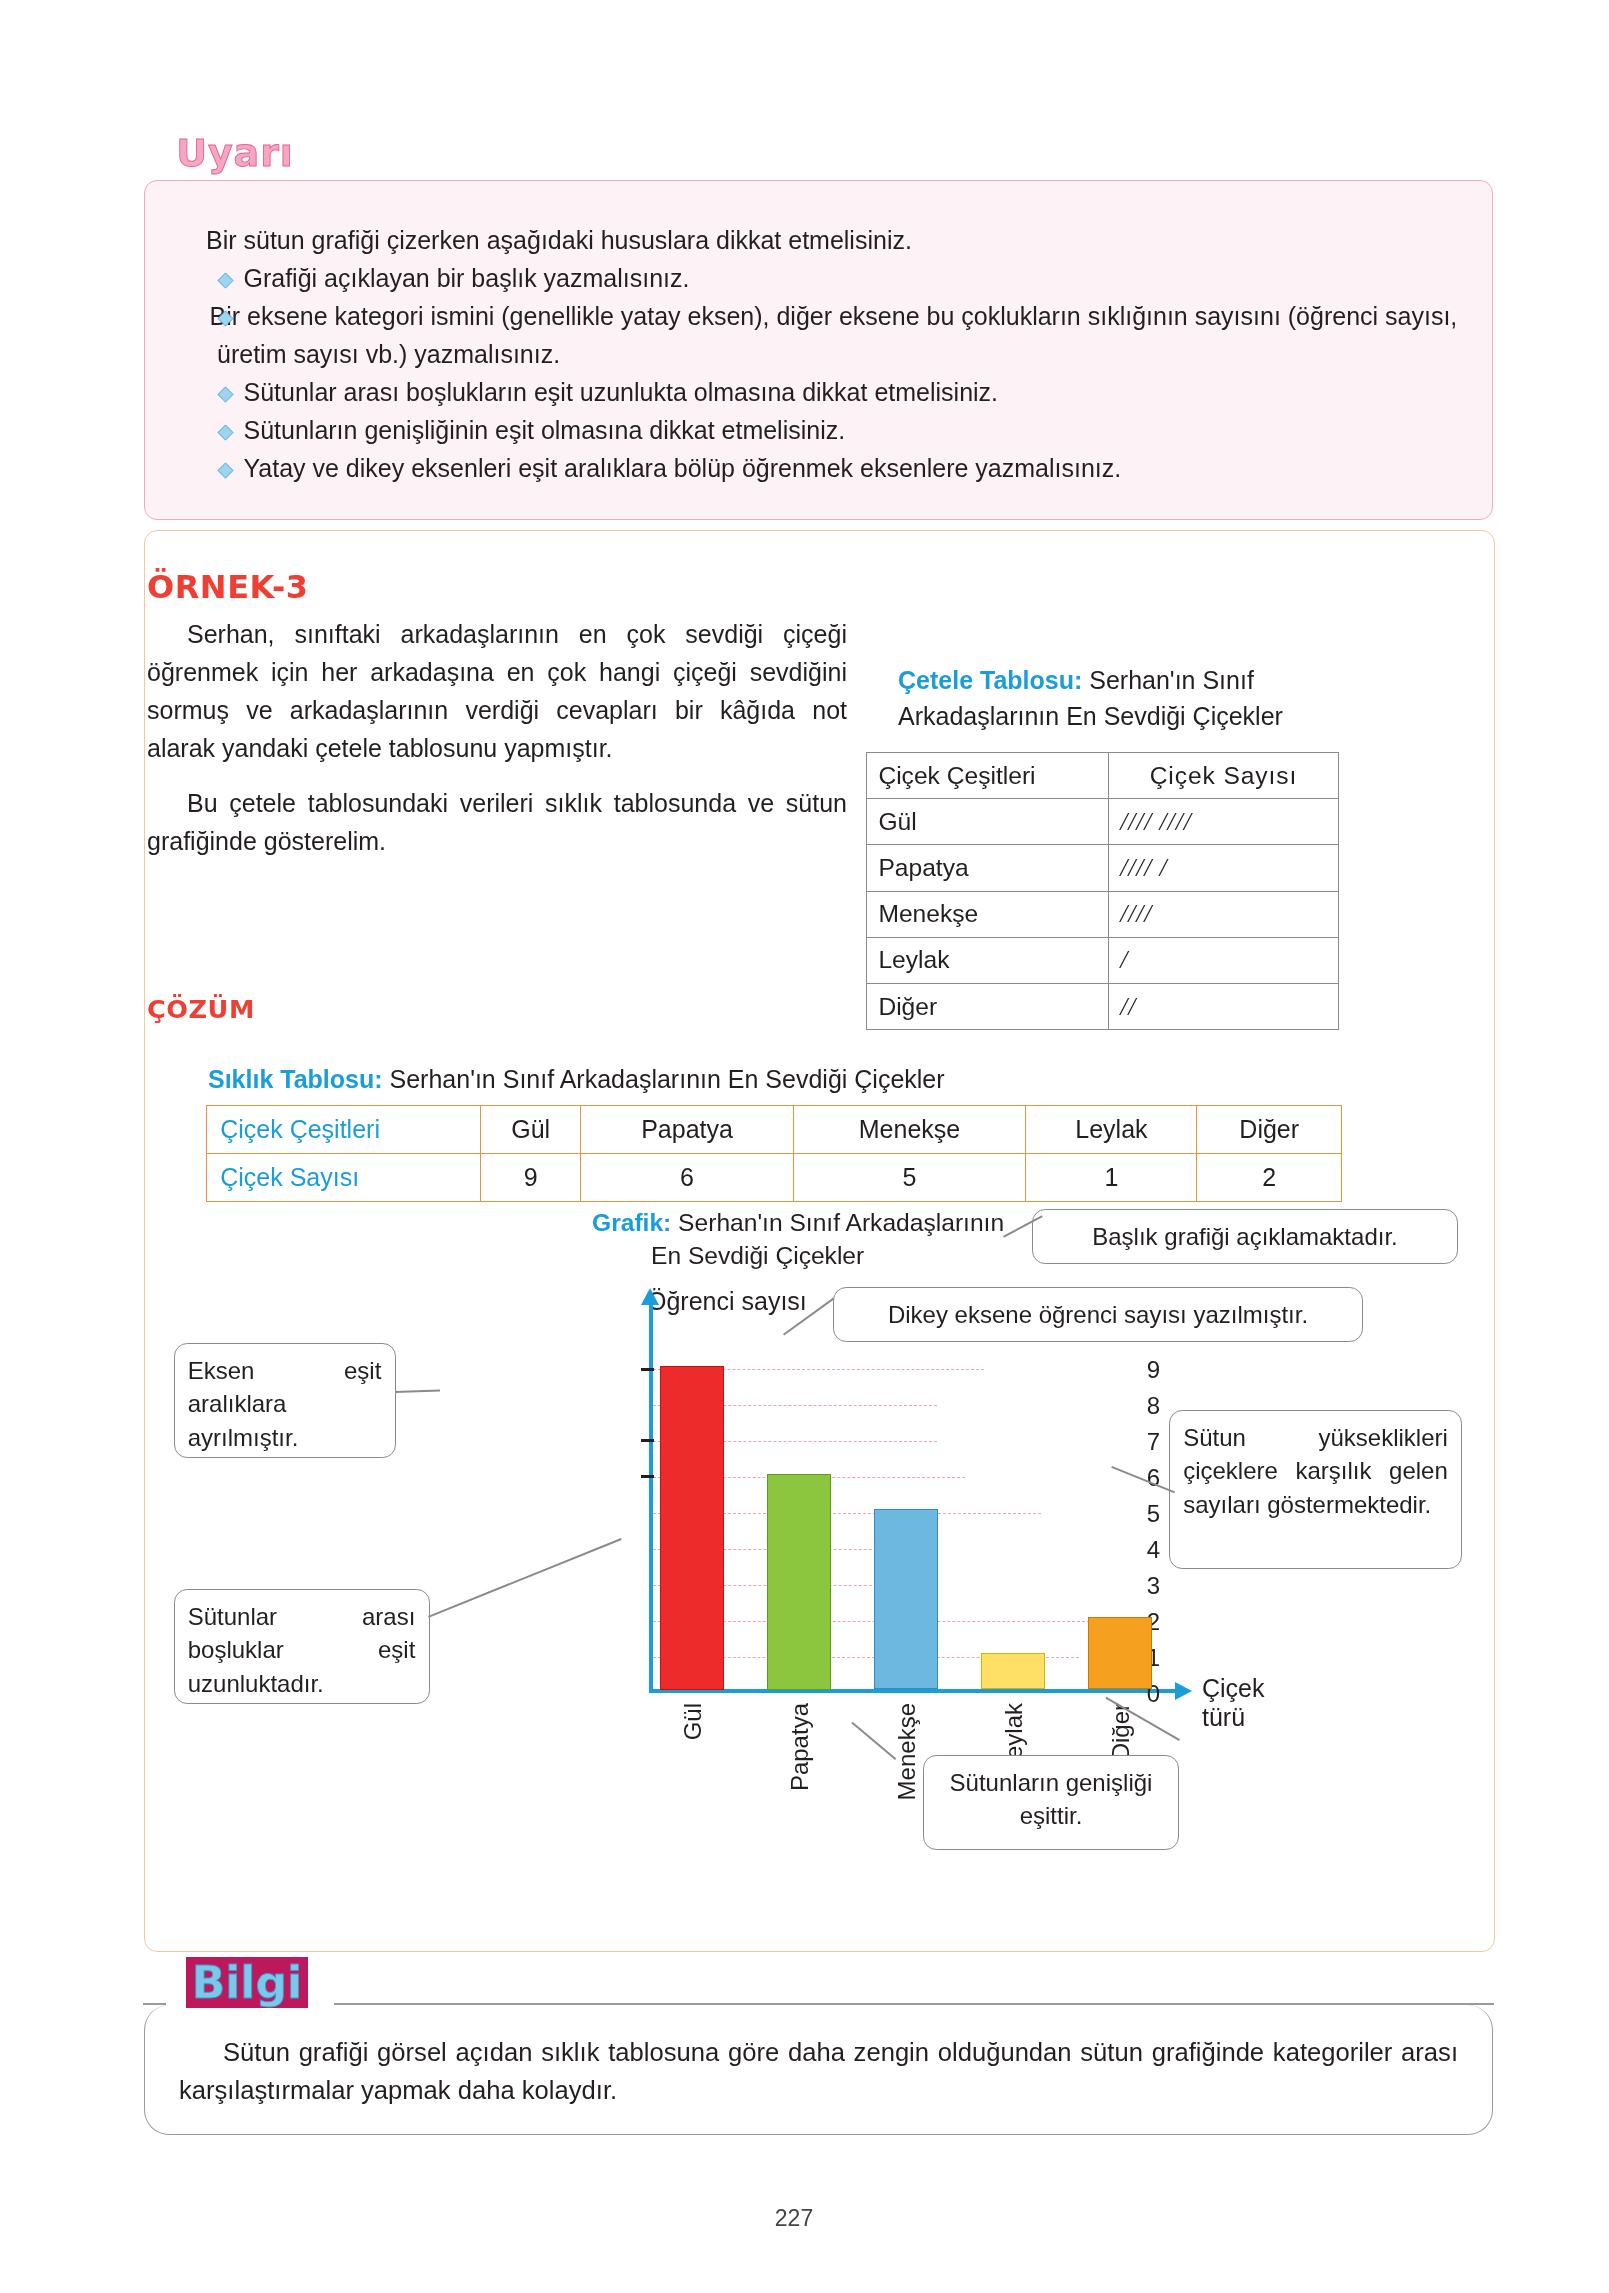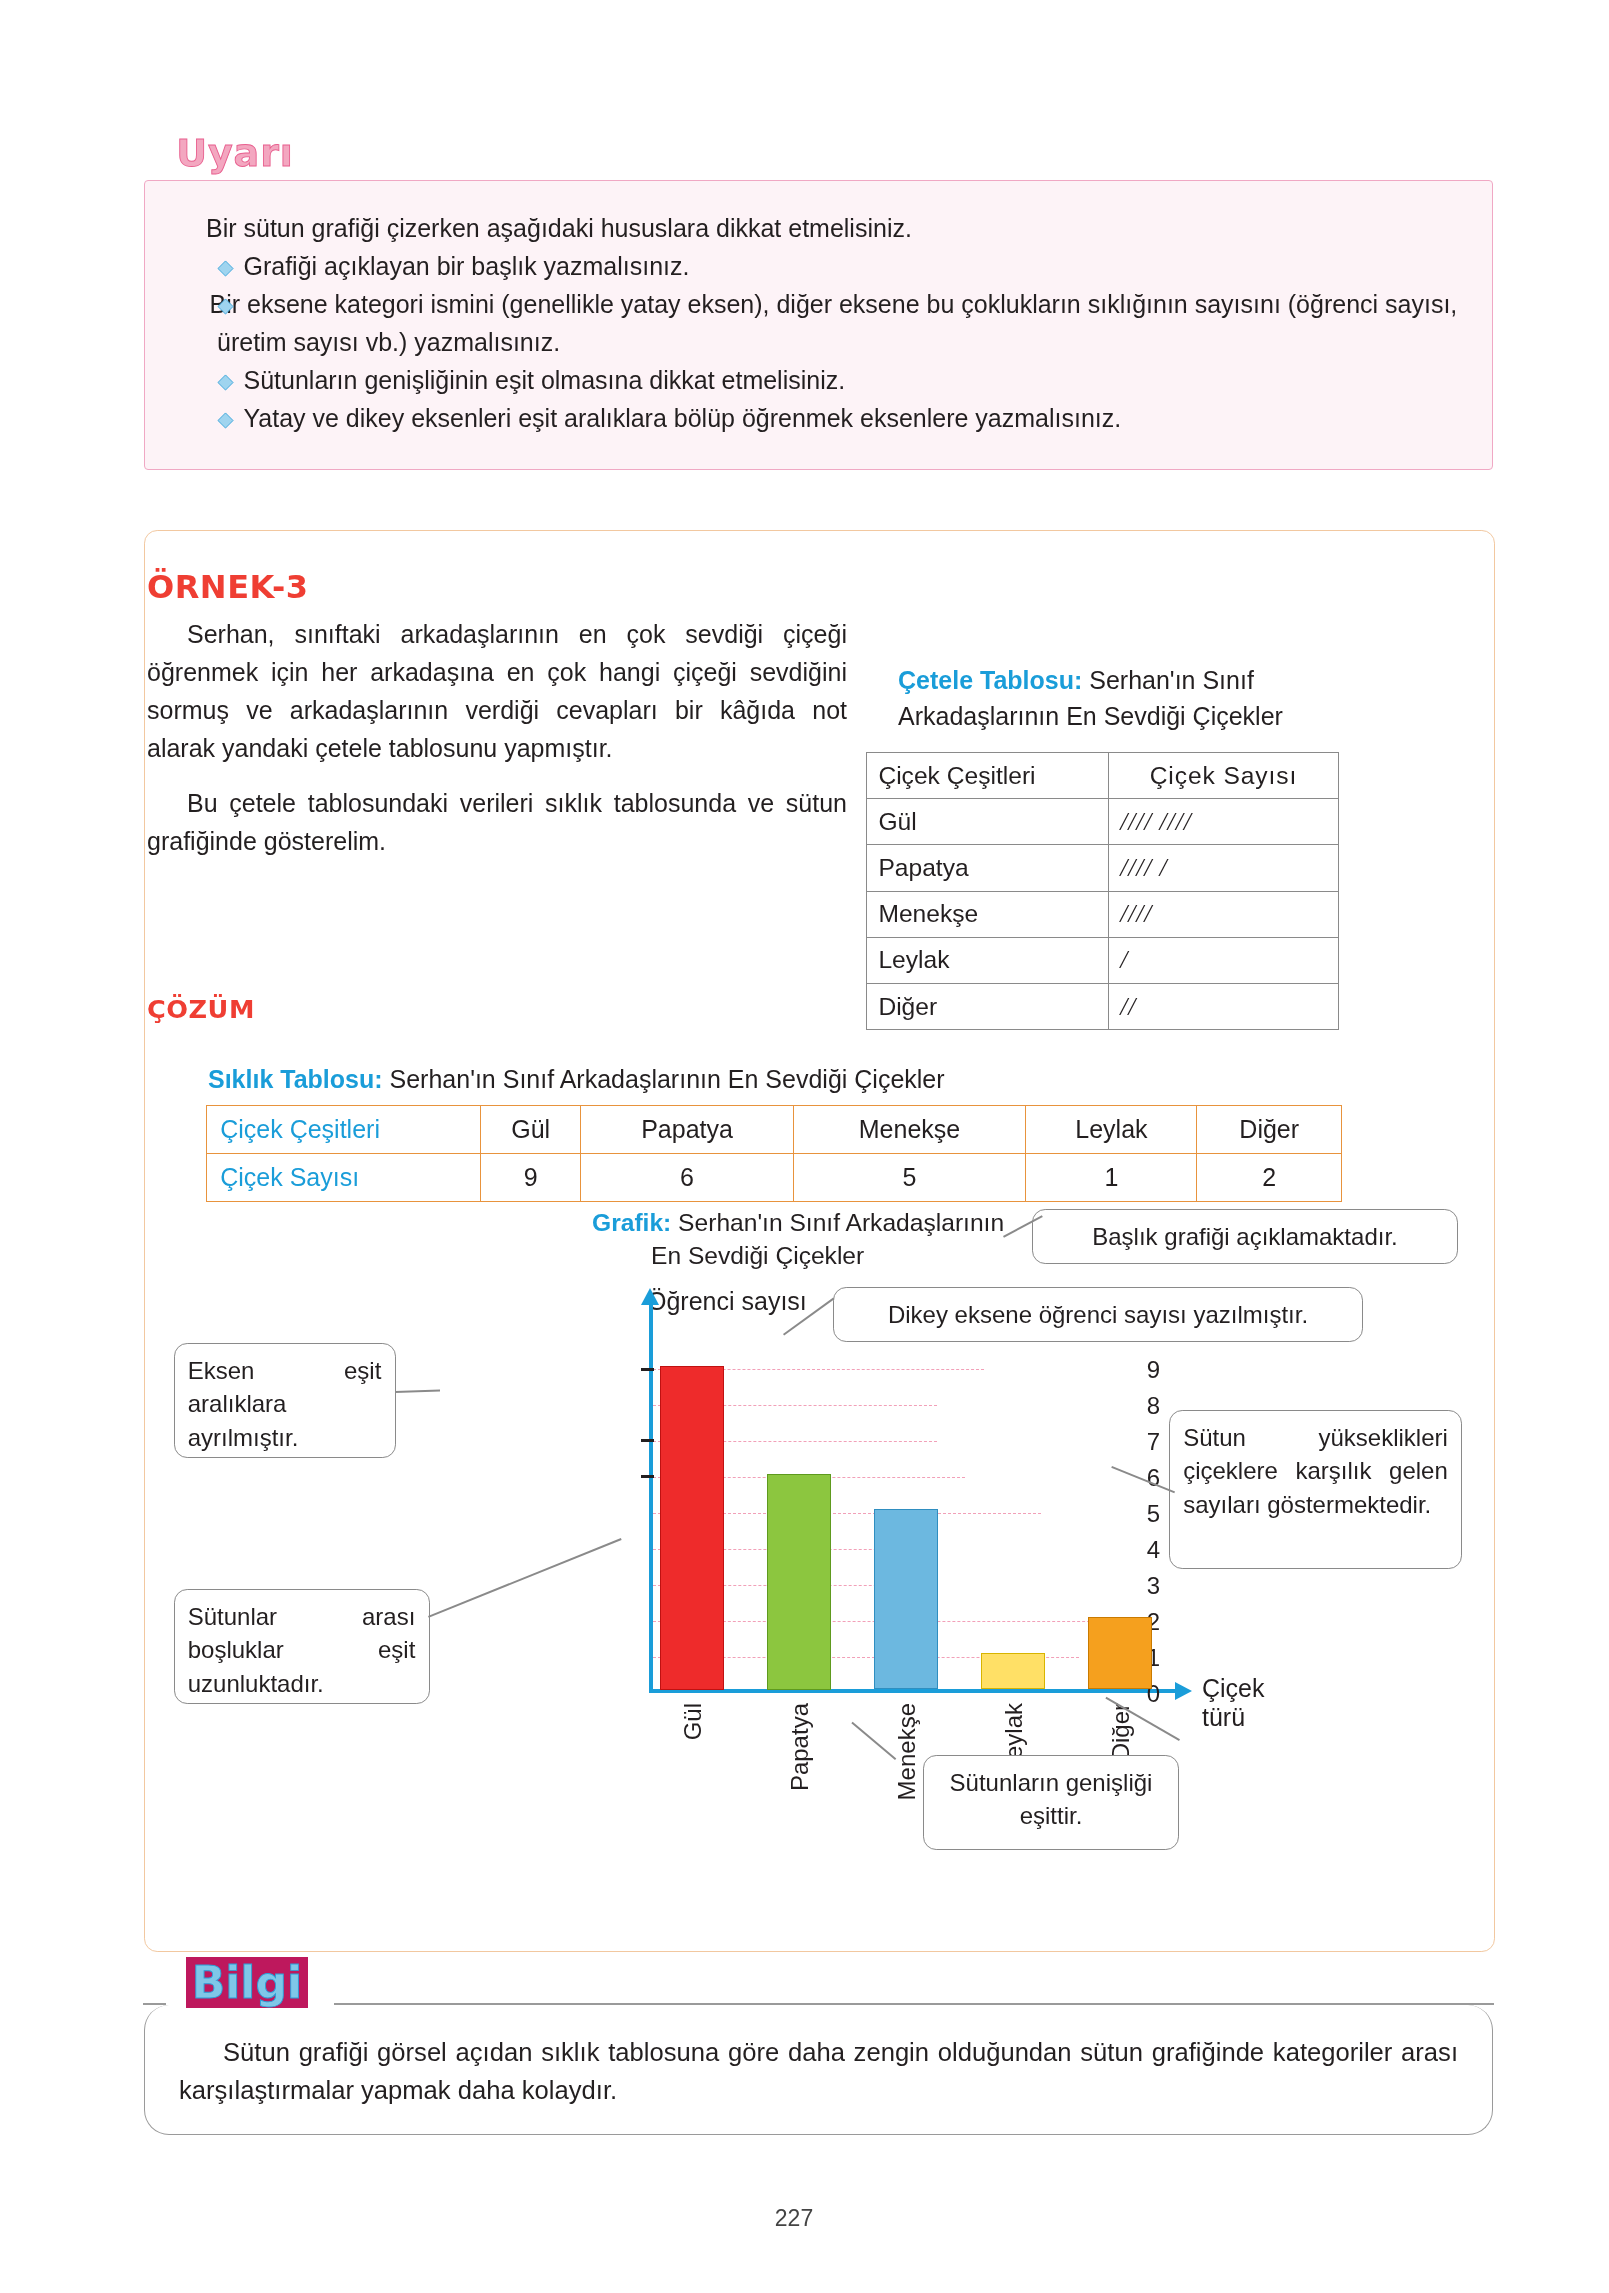--- a/index.html
+++ b/index.html
@@ -18,23 +18,23 @@
   .uyari-title{
     position:absolute;left:26.5px;top:-28px;
     font-family:"DejaVu Sans", sans-serif;
     font-size:38px;font-weight:bold;color:#f3a7c0;
     letter-spacing:0.9px;
     -webkit-text-stroke:0.9px #e8608f;
     z-index:5;
     background:#fff;padding:0 5.7px;
   }
   .uyari-box{
-    border:1.9px solid #f0a8c4;border-radius:4px;
+    border:1.9px solid #f0a8c4;border-radius:13px;
     background:#fdf3f7;
-    padding:28px 28px 32px 38px;
+    padding:40px 28px 32px 38px;
     box-sizing:border-box;
     margin-top:21px;
   }
   .uyari-box .line{
     font-size:25px;line-height:1.52;color:#231f20;
   }
   .uyari-box .indent{padding-left:34px;}
   .bullet{
     display:inline-block;width:17px;height:17px;margin-right:9.5px;
     position:relative;top:1.9px;
@@ -194,20 +194,25 @@
       <div class="line" style="padding-left:23px;">Bir sütun grafiği çizerken aşağıdaki hususlara dikkat etmelisiniz.</div>
       <div class="line indent">
         <span class="bullet"><svg width="17" height="17" viewBox="0 0 18 18">
               <polygon points="9,1 17,9 9,17 1,9" fill="#9fd4ef" stroke="#3aa6db" stroke-width="1"></polygon>
             </svg></span><span>Grafiği açıklayan bir başlık yazmalısınız.</span>
       </div>
       <div class="line" style="padding-left:34px;text-indent:0px;">
         <span class="bullet"><svg width="17" height="17" viewBox="0 0 18 18">
               <polygon points="9,1 17,9 9,17 1,9" fill="#9fd4ef" stroke="#3aa6db" stroke-width="1"></polygon>
             </svg></span><span style="margin-left:-34px;">Bir eksene kategori ismini (genellikle yatay eksen), diğer eksene bu çoklukların sıklığının sayısını (öğrenci sayısı, üretim sayısı vb.) yazmalısınız.</span>
+      </div>
+      <div class="line indent">
+        <span class="bullet"><svg width="17" height="17" viewBox="0 0 18 18">
+              <polygon points="9,1 17,9 9,17 1,9" fill="#9fd4ef" stroke="#3aa6db" stroke-width="1"></polygon>
+            </svg></span><span>Sütunlar arası boşlukların eşit uzunlukta olmasına dikkat etmelisiniz.</span>
       </div>
       <div class="line indent">
         <span class="bullet"><svg width="17" height="17" viewBox="0 0 18 18">
               <polygon points="9,1 17,9 9,17 1,9" fill="#9fd4ef" stroke="#3aa6db" stroke-width="1"></polygon>
             </svg></span><span>Sütunların genişliğinin eşit olmasına dikkat etmelisiniz.</span>
       </div>
       <div class="line indent">
         <span class="bullet"><svg width="17" height="17" viewBox="0 0 18 18">
               <polygon points="9,1 17,9 9,17 1,9" fill="#9fd4ef" stroke="#3aa6db" stroke-width="1"></polygon>
             </svg></span><span>Yatay ve dikey eksenleri eşit aralıklara bölüp öğrenmek eksenlere yazmalısınız.</span>

